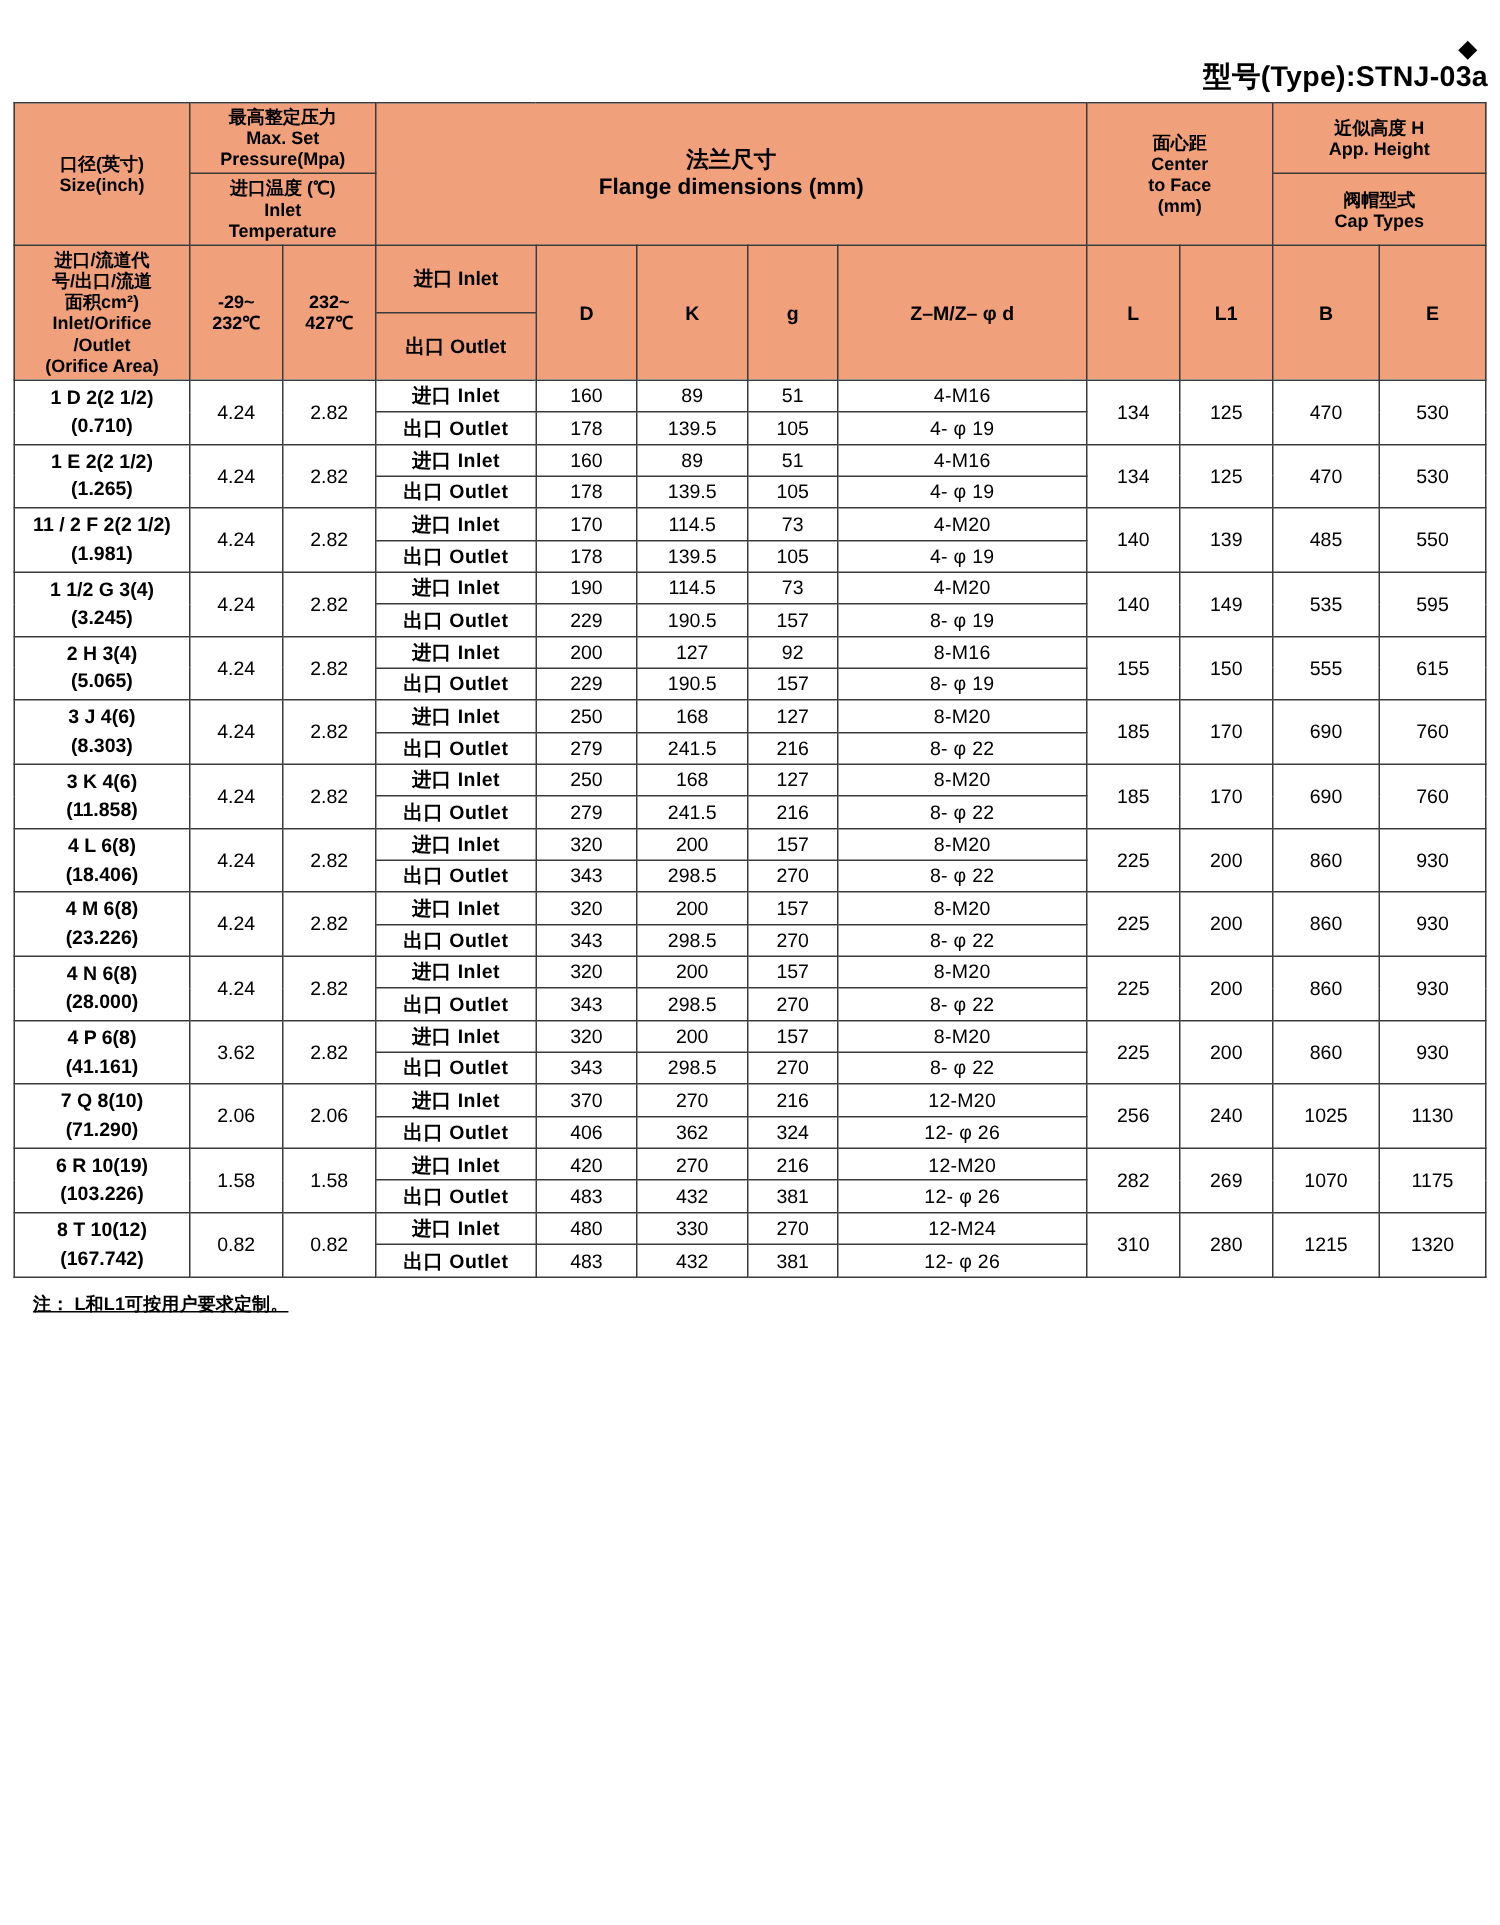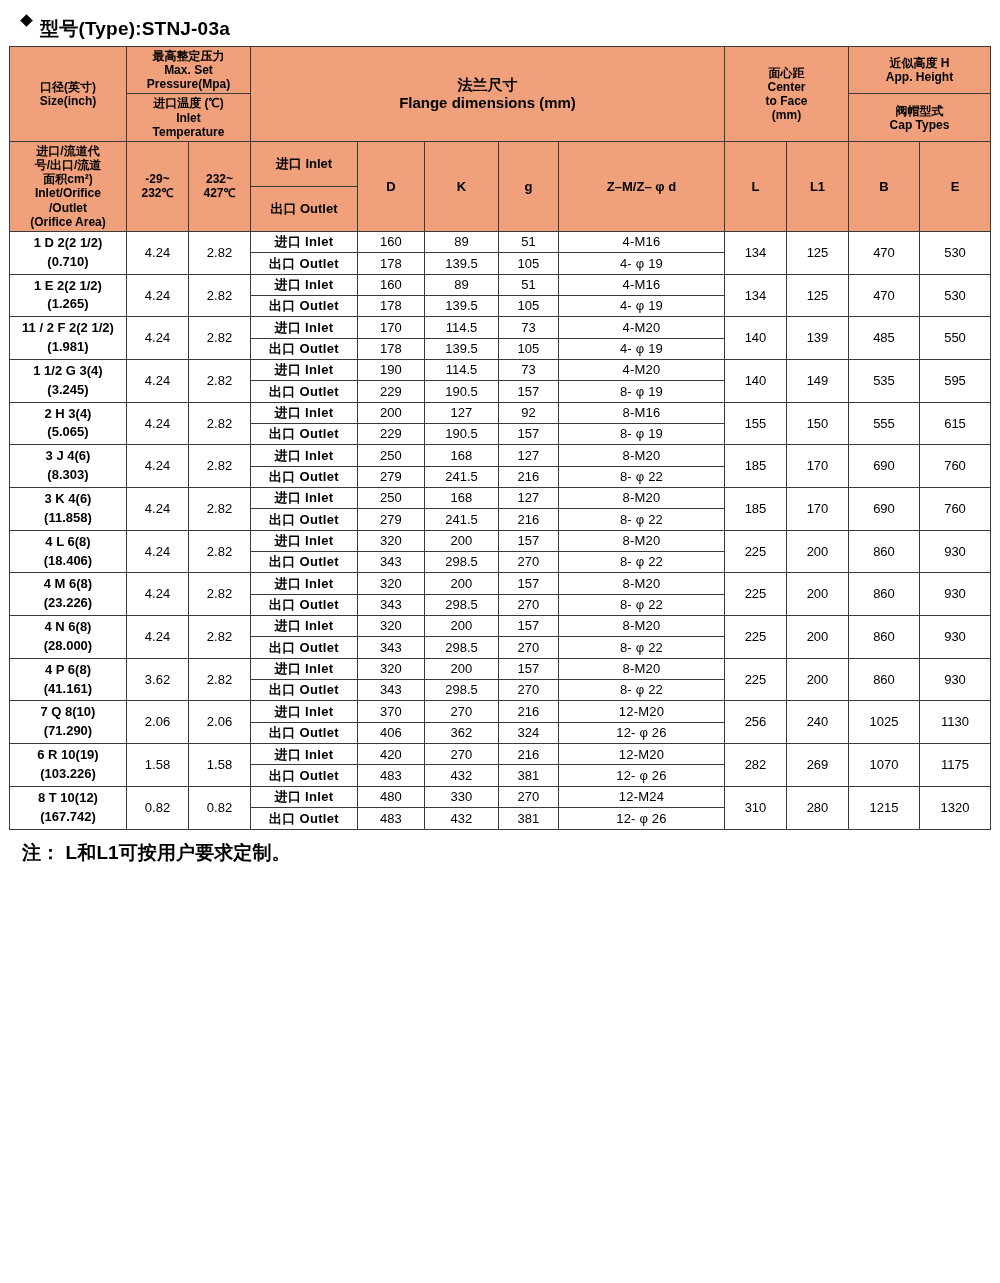--- a/index.html
+++ b/index.html
@@ -14,25 +14,26 @@
     color: #000;
     position: relative;
   }
   .page {
     width: 1000px;
     box-sizing: border-box;
     padding: 10px 8px 0 8px;
   }
   .title-line {
     display: flex;
-    align-items: flex-start;
+    align-items: flex-end;
     font-size: 19px;
     font-weight: bold;
-    margin: 6px 0 4px 14px;
+    margin: 19px 0 4px 14px;
     letter-spacing: 0.2px;
+    flex-direction: column;
   }
   .diamond {
     width: 9px;
     height: 9px;
     background: #000;
     transform: rotate(45deg);
     margin-right: 9px;
     flex: 0 0 auto;
   }
   .subtitle-line {
@@ -90,23 +91,24 @@
   }
   td.zmz {
     font-size: 13.5px;
     letter-spacing: 0.2px;
   }
   td.ll1 {
     font-size: 14px;
   }
   .notes {
     margin: 8px 0 0 14px;
-    font-size: 19px;
+    font-size: 12px;
     font-weight: bold;
     line-height: 1.55;
+    text-decoration: underline;
   }
   .notes div {
     letter-spacing: 0.1px;
   }
 </style>
 </head>
 <body>
 
 <div class="page">
 

